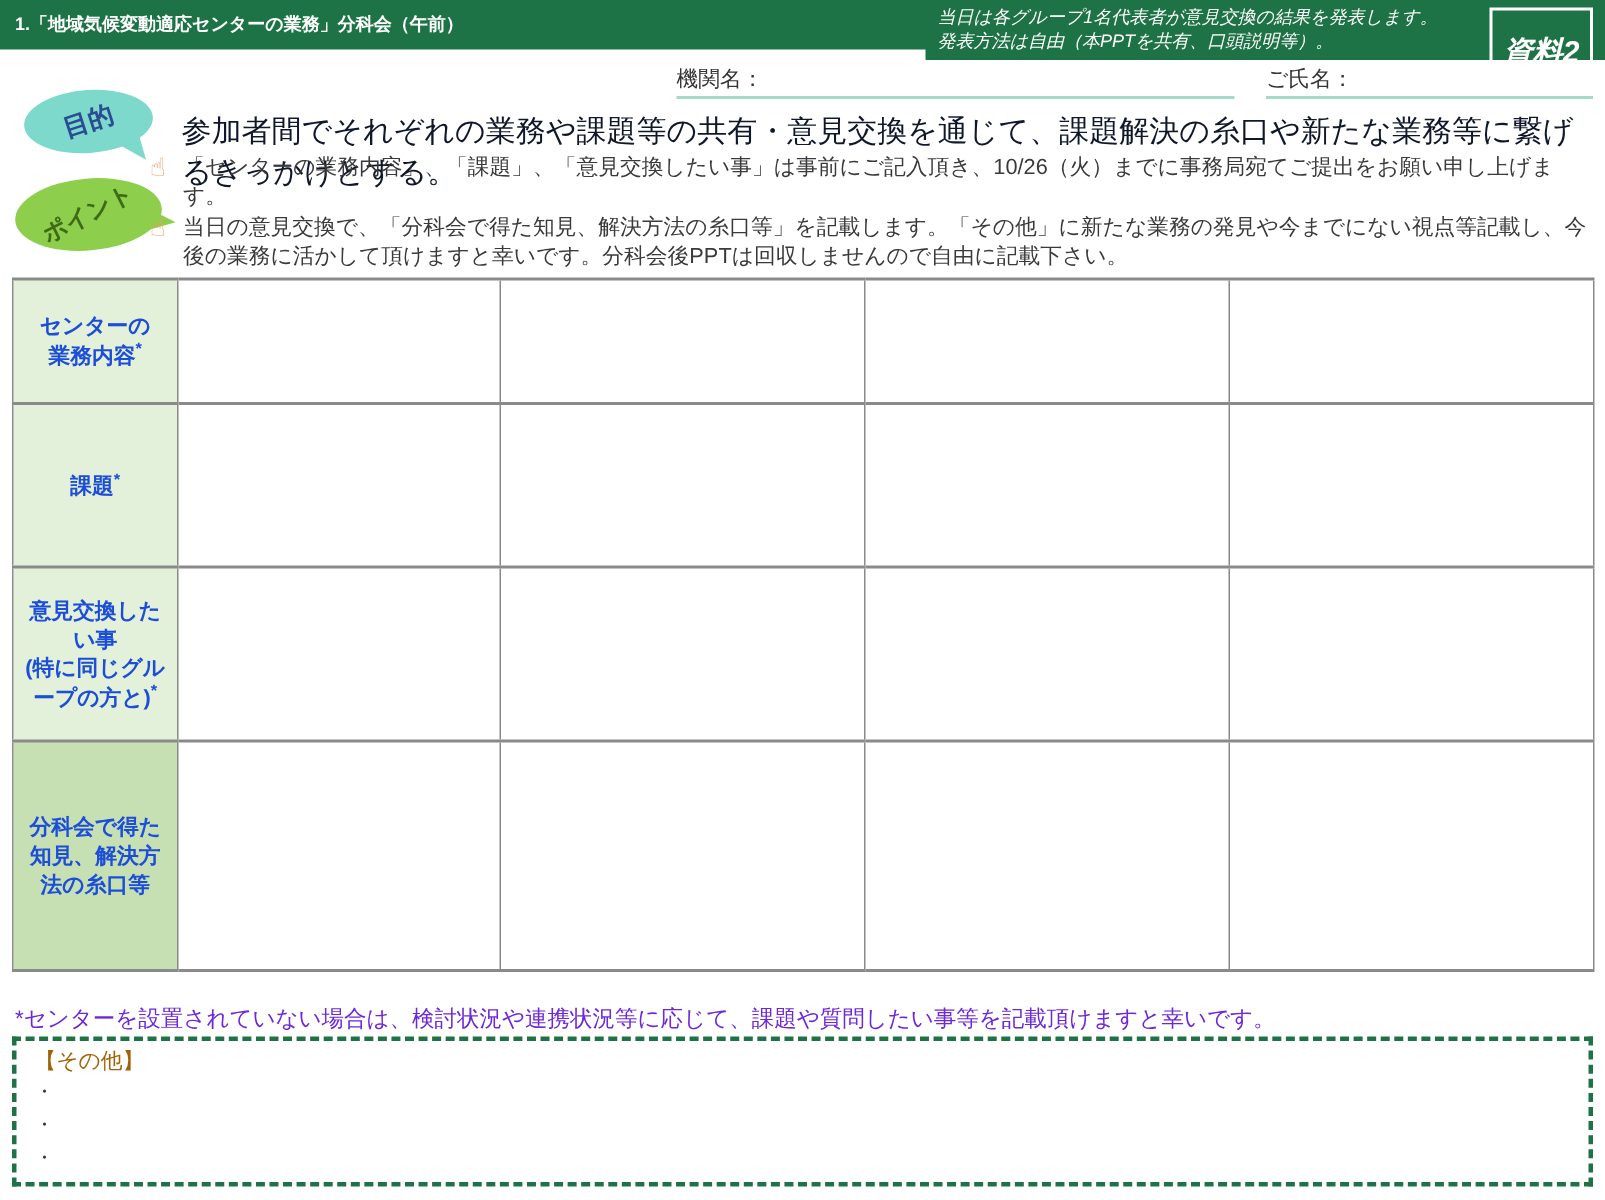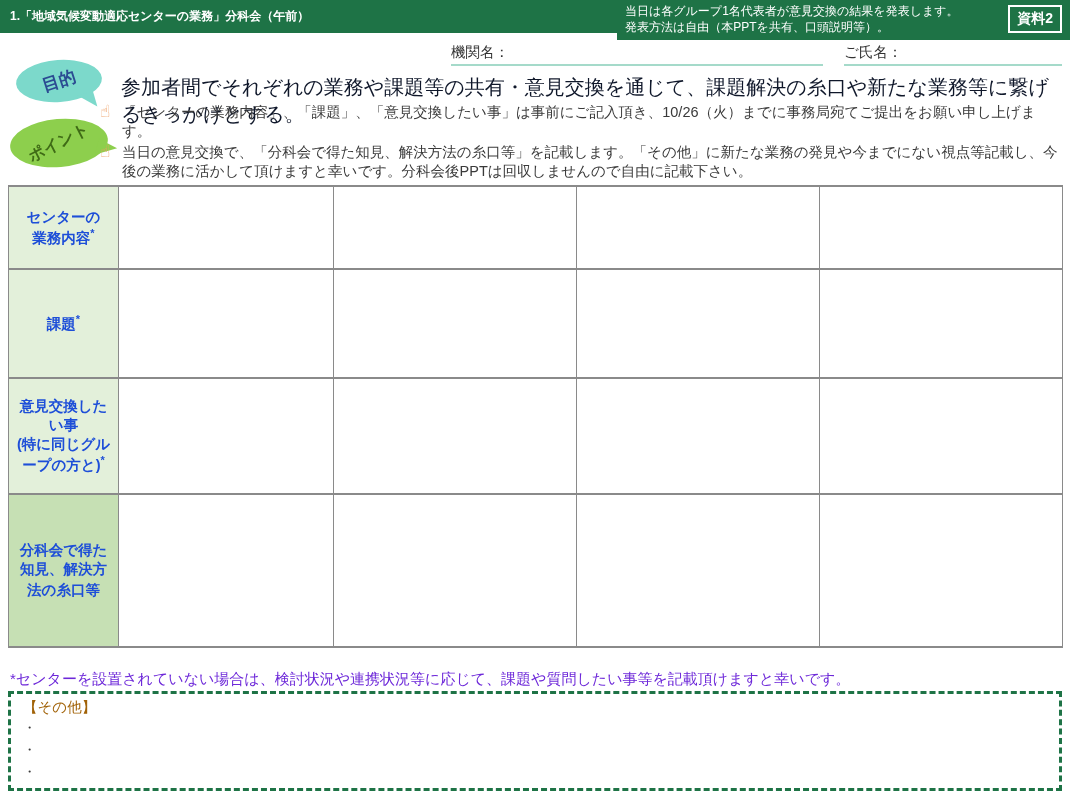--- a/index.html
+++ b/index.html
@@ -6,24 +6,24 @@
   body{
     width:1070px;height:800px;position:relative;background:#ffffff;
     font-family:"Liberation Sans","DejaVu Sans",sans-serif;
     color:#333;overflow:hidden;
   }
   
   .header-bar{position:absolute;left:0;top:0;width:1070px;height:33px;background:#1E7346;}
   .header-title{position:absolute;left:10px;top:0;height:33px;line-height:33px;
     color:#fff;font-size:12px;font-weight:bold;white-space:nowrap;}
   .header-right{position:absolute;left:617px;top:0;width:453px;height:40px;background:#1E7346;
-    display:flex;align-items:flex-start;box-sizing:border-box;padding:3px 8px 0 8px;}
+    display:flex;align-items:flex-start;box-sizing:border-box;padding:3px 8px 0 8px;font-style:italic;}
   .note-lines{flex:1;color:#fff;font-size:12px;line-height:16px;}
-  .material-badge{border:2px solid #fff;color:#fff;font-weight:bold;font-size:14px;
-    padding:3px 7px;margin-top:2px;white-space:nowrap;}
+  .material-badge{border:2px solid #fff;color:#fff;font-weight:bold;font-size:20px;
+    padding:14px 7px;margin-top:2px;white-space:nowrap;}
   
   .fields-row{position:absolute;left:440px;top:42px;width:622px;height:24px;display:flex;}
   .field-group{display:flex;align-items:flex-end;border-bottom:2px solid #A5DACA;box-sizing:border-box;margin-left:11px;}
   .field-group.org{width:372px;margin-right:10px;}
   .field-group.person{flex:1;}
   .field-label{font-size:14.5px;color:#333;padding-bottom:2px;white-space:nowrap;}
   .field-line{flex:1;height:100%;}
   
   .purpose-bubble{position:absolute;left:16px;top:60px;width:86px;height:42px;background:#7CD9CB;
     border-radius:50%;transform:rotate(-4deg);}

